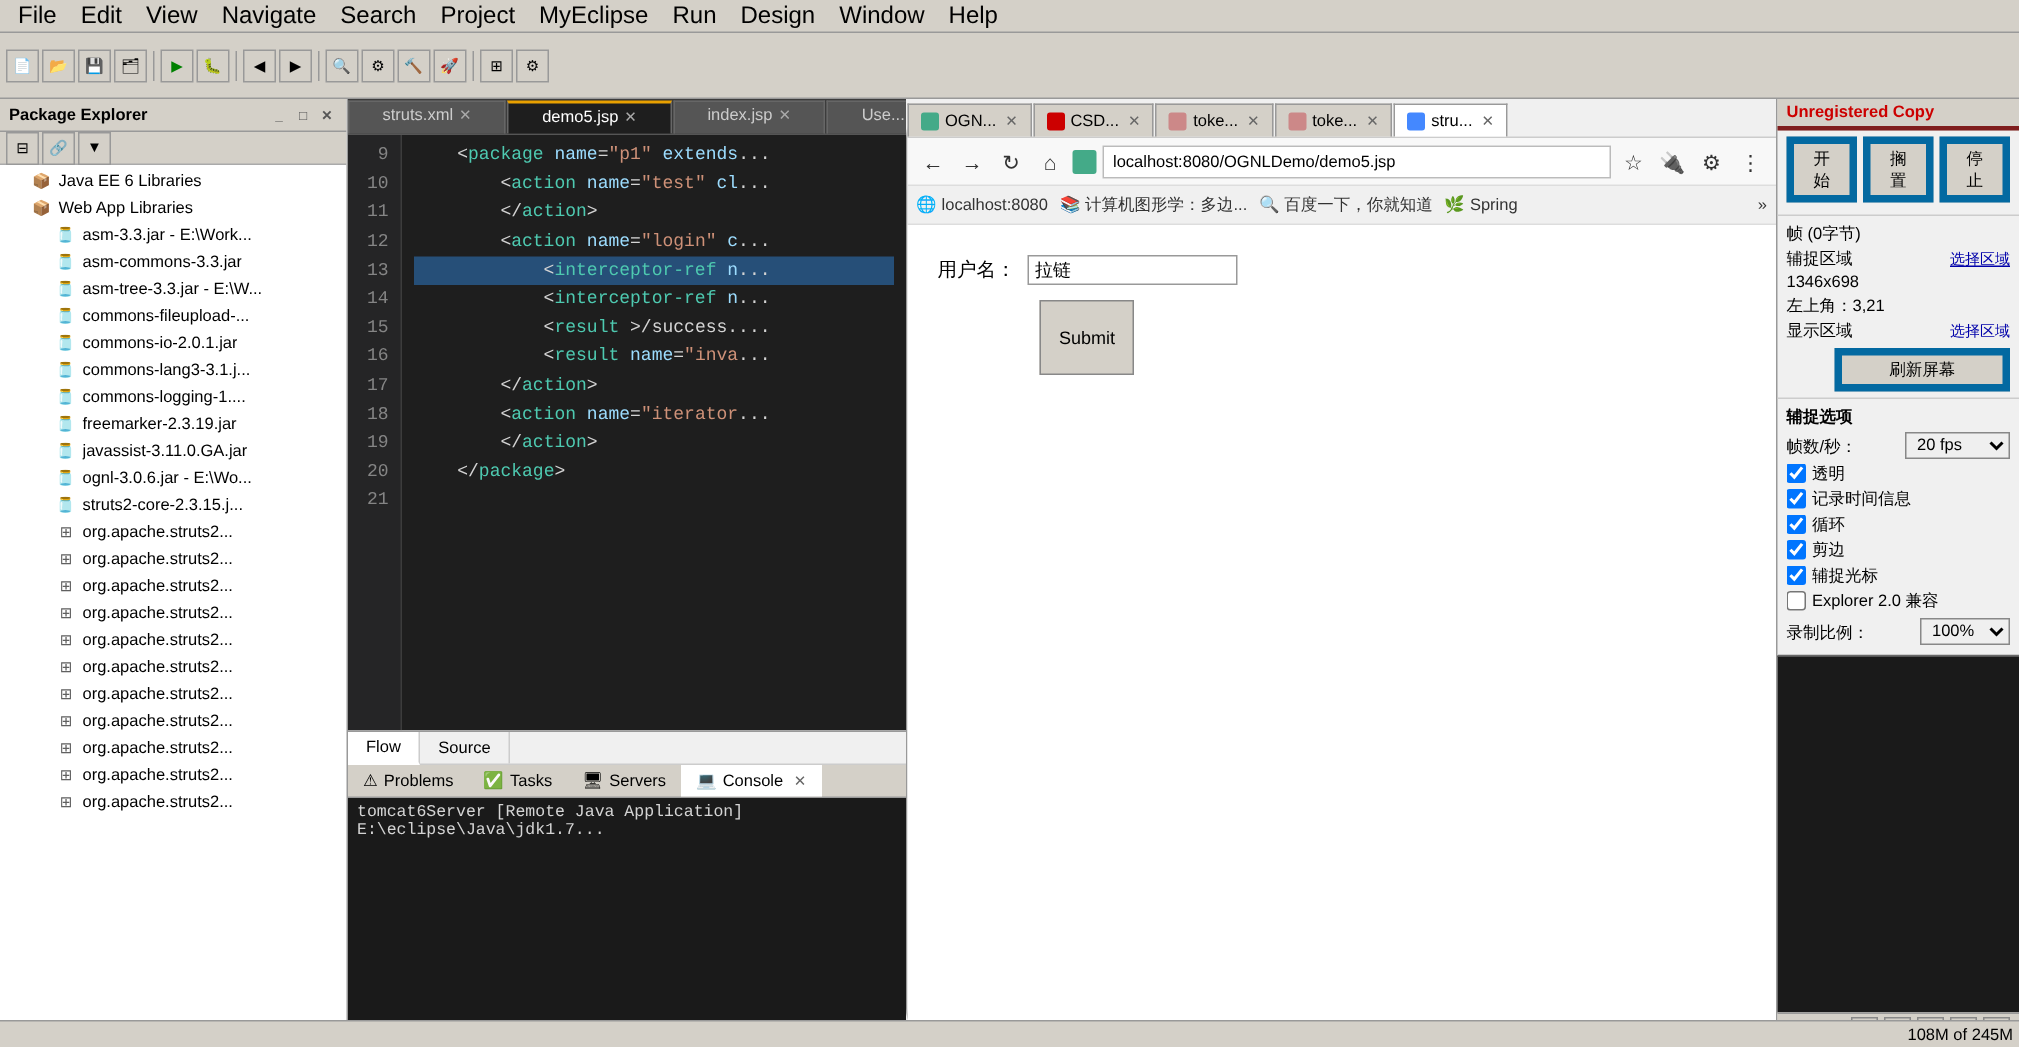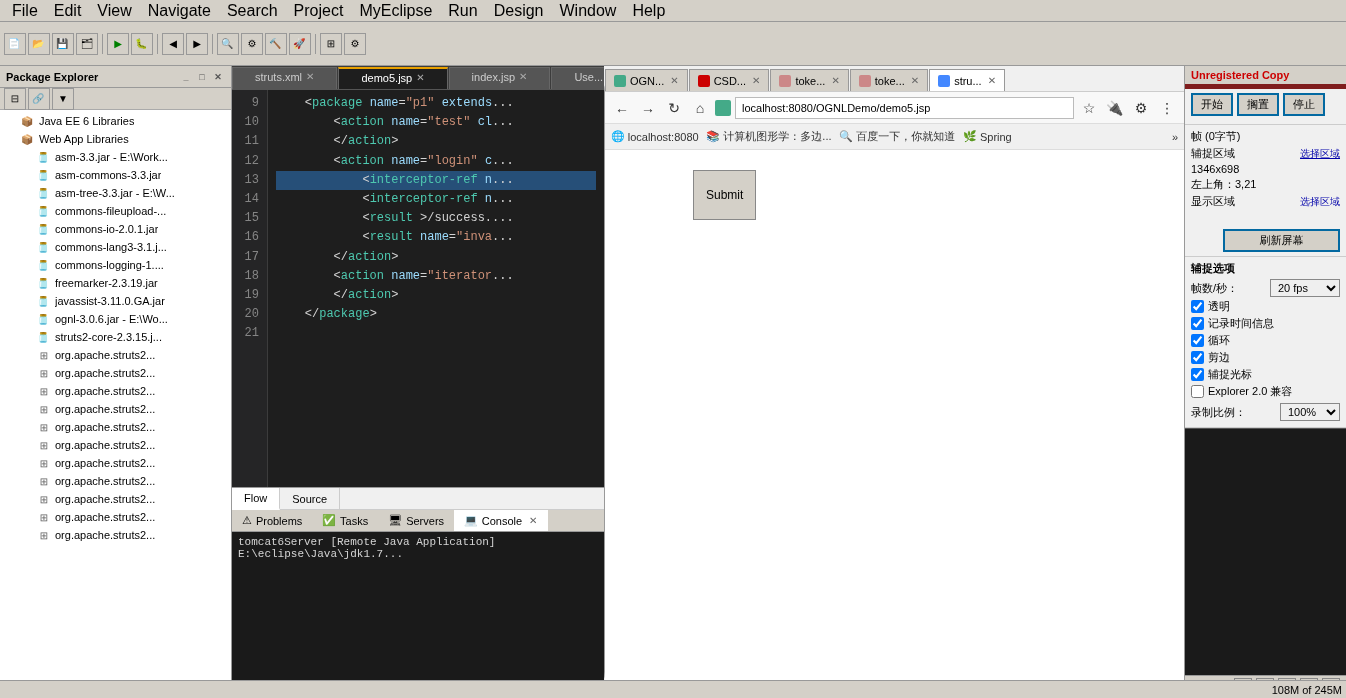--- a/index.html
+++ b/index.html
@@ -331,21 +331,21 @@
       width: 162px;
       background: #f0f0f0;
       border-left: 1px solid #999;
       display: flex;
       flex-direction: column;
       font-size: 11px;
     }
     .right-header {
       background: #d4d0c8;
       padding: 3px 6px;
-      border-bottom: 5px solid #7f1d1d;
+      border-bottom: 3px solid #7f1d1d;
       font-size: 11px;
       font-weight: bold;
       color: #c00;
     }
     .right-section {
       padding: 4px 6px;
       border-bottom: 1px solid #ccc;
     }
     .right-section-title {
       font-weight: bold;
@@ -355,21 +355,21 @@
     .right-row {
       display: flex;
       justify-content: space-between;
       align-items: center;
       margin-bottom: 2px;
       font-size: 11px;
     }
     .right-btn {
       padding: 2px 8px;
       background: #d4d0c8;
-      border: 2px solid #0369a1;
+      border: 5px solid #0369a1;
       cursor: pointer;
       font-size: 11px;
     }
     .checkbox-row {
       display: flex;
       align-items: center;
       gap: 4px;
       margin-bottom: 2px;
       font-size: 11px;
     }
@@ -741,20 +741,24 @@
       <span class="bookmark-item">
         <span>🌿</span>
         <span>Spring</span>
       </span>
       <span style="flex:1;"></span>
       <span class="bookmark-item">»</span>
     </div>
 
     <div class="browser-content">
       <div class="form-row">
+        <span class="form-label">用户名：</span>
+        <input class="form-input" value="拉链" style="">
+      </div>
+      <div class="form-row">
         <span style="width:60px;"></span>
         <button class="submit-btn">Submit</button>
       </div>
     </div>
   </div>
 
   <div class="right-panel">
     <div class="right-header">
       <span>Unregistered Copy</span>
     </div>
@@ -778,21 +782,21 @@
       <div class="right-row">
         <span>1346x698</span>
       </div>
       <div class="right-row">
         <span>左上角：3,21</span>
       </div>
       <div class="right-row">
         <span>显示区域</span>
         <span style="cursor:pointer;color:#00a;font-size:10px;">选择区域</span>
       </div>
-      <div style="margin-top:20px;padding-left:32px;">
+      <div style="margin-top:4px;padding-left:32px;">
         <button class="right-btn" style="width:100%;">刷新屏幕</button>
       </div>
     </div>
 
     <div class="right-section">
       <div class="right-section-title">辅捉选项</div>
       <div class="right-row">
         <span>帧数/秒：</span>
         <select class="right-input" style="width:70px;font-size:11px;">
           <option>20 fps</option>

